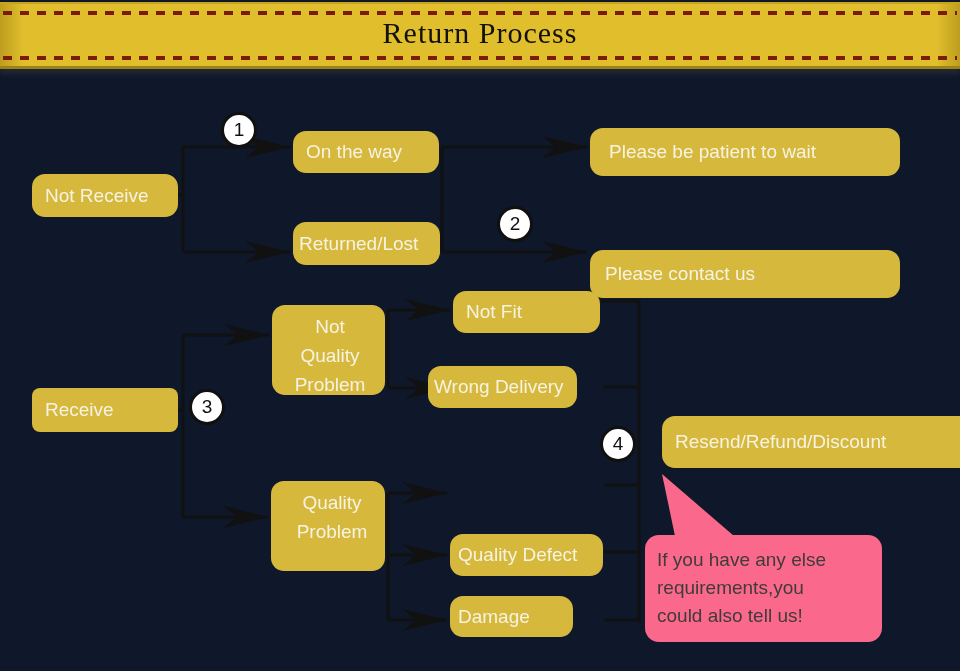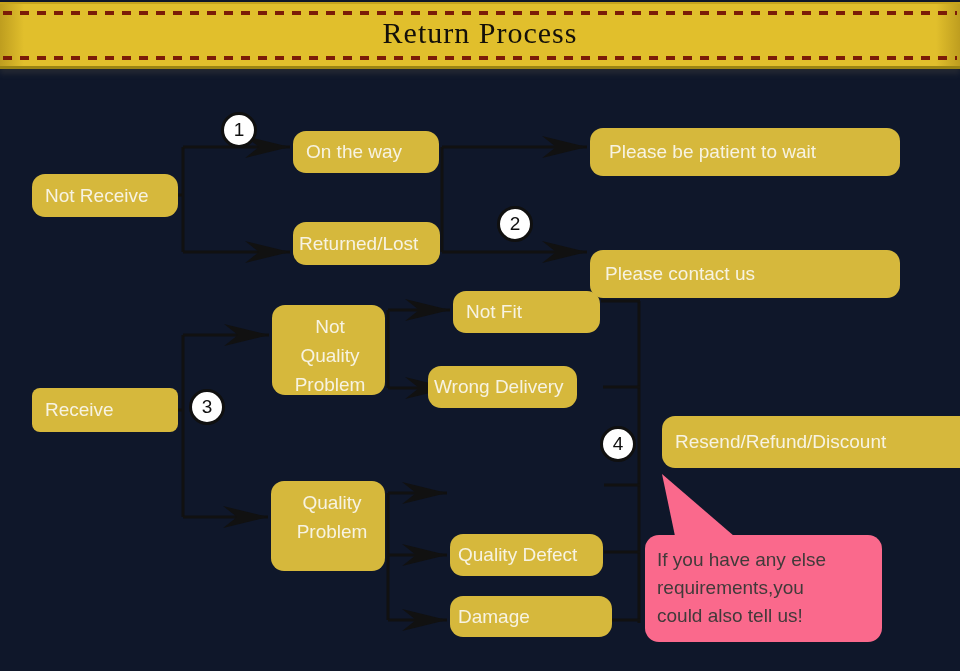--- a/index.html
+++ b/index.html
@@ -104,21 +104,21 @@
   <div class="node" style="left:293px;top:131px;width:146px;height:42px;">On the way</div>
   <div class="node tight" style="left:293px;top:222px;width:147px;height:43px;">Returned/Lost</div>
   <div class="node" style="left:590px;top:128px;width:310px;height:48px;padding-left:19px;">Please be patient to wait</div>
   <div class="node" style="left:590px;top:222px;width:310px;height:48px;padding-left:15px;margin-top:28px;">Please contact us</div>
   <div class="node" style="left:32px;top:388px;width:146px;height:44px;border-radius:8px;">Receive</div>
   <div class="node multi" style="left:272px;top:305px;width:113px;height:90px;">Not Quality Problem</div>
   <div class="node" style="left:453px;top:291px;width:147px;height:42px;">Not Fit</div>
   <div class="node tight" style="left:428px;top:366px;width:149px;height:42px;">Wrong Delivery</div>
   <div class="node multi" style="left:271px;top:481px;width:114px;height:90px;padding-left:18px;">Quality Problem</div>
   <div class="node" style="left:450px;top:534px;width:153px;height:42px;padding-left:8px;">Quality Defect</div>
-  <div class="node" style="left:450px;top:596px;width:162px;height:41px;padding-left:8px;">Damage</div>
+  <div class="node" style="left:450px;top:596px;width:123px;height:41px;padding-left:8px;">Damage</div>
   <div class="node" style="left:662px;top:416px;width:330px;height:52px;">Resend/Refund/Discount</div>
 
   <div class="step" style="left:221px;top:112px;">1</div>
   <div class="step" style="left:497px;top:206px;">2</div>
   <div class="step" style="left:189px;top:389px;">3</div>
   <div class="step" style="left:600px;top:426px;">4</div>
 
   <div class="bubble">
     <span>If you have any else</span>
     <span>requirements,you</span>

